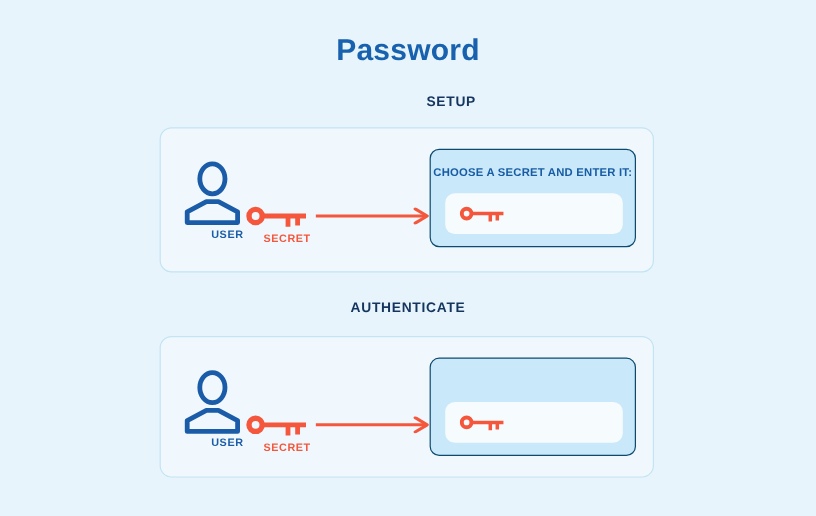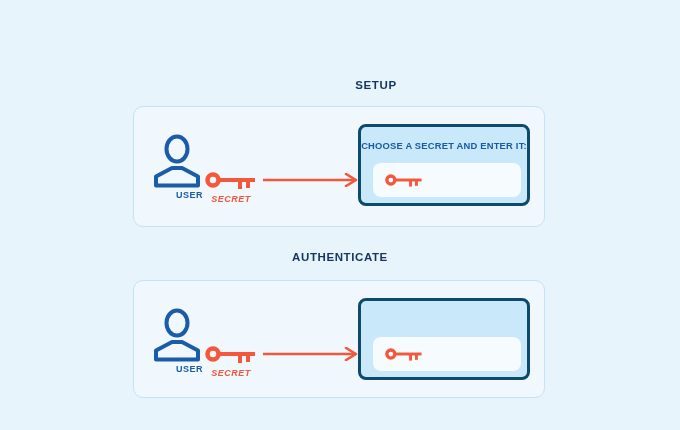--- a/index.html
+++ b/index.html
@@ -42,30 +42,30 @@
   }
   .card-setup { top: 106px; height: 121px; }
   .card-auth  { top: 280px; height: 118px; }
 
   .user-icon   { position: absolute; left: 19px; top: 27px; }
   .user-label  { position: absolute; left: 19px; top: 83px; width: 50px;
                  text-align: right; font-size: 9px; font-weight: 700;
                  color: #1A5CA8; letter-spacing: 0.5px; }
   .key-icon    { position: absolute; left: 71px; top: 61px; }
   .secret-label{ position: absolute; left: 69px; top: 87px; width: 56px;
-                 text-align: center; font-size: 9px; font-weight: 700;
-                 color: #F4573C; letter-spacing: 0.5px; font-style: italic; }
+                 text-align: right; font-size: 9px; font-weight: 700;
+                 color: #F4573C; letter-spacing: 0.5px; }
   .arrow-icon  { position: absolute; left: 129px; top: 66px; }
 
   .prompt-box {
     position: absolute;
     left: 224px; top: 17px;
     width: 172px; height: 82px;
     background: #C9E8F9;
-    border: 3px solid #0c4a6e;
+    border: 1px solid #0c4a6e;
     border-radius: 8px;
     box-sizing: border-box;
   }
   .prompt-label {
     position: absolute;
     top: 13px; left: 0; width: 100%;
     text-align: center;
     font-size: 9.4px;
     font-weight: 700;
     color: #175CA4;
@@ -82,20 +82,21 @@
   .input-key-icon {
     position: absolute;
     left: 12px; top: 8px;
   }
 </style>
 </head>
 <body>
 
 <div class="canvas">
 
+  <div class="page-title">Password</div>
 
   <div class="section-heading heading-setup">SETUP</div>
 
   <div class="card card-setup">
     <svg class="user-icon" width="48" height="54" viewBox="0 0 48 54">
       <ellipse cx="24" cy="15" rx="10.5" ry="12.5" fill="none" stroke="#1A5CA8" stroke-width="4"></ellipse>
       <path d="M3 51.5 V42.5 L19 34 H29 L45 42.5 V51.5 Z" fill="none" stroke="#1A5CA8" stroke-width="4" stroke-linejoin="round"></path>
     </svg>
     <div class="user-label">USER</div>
 

